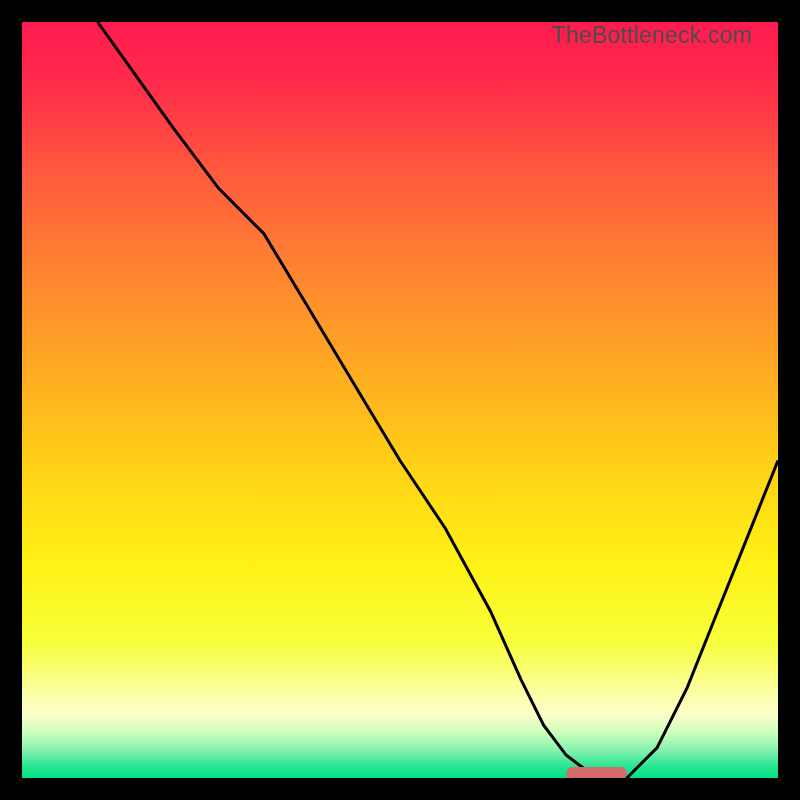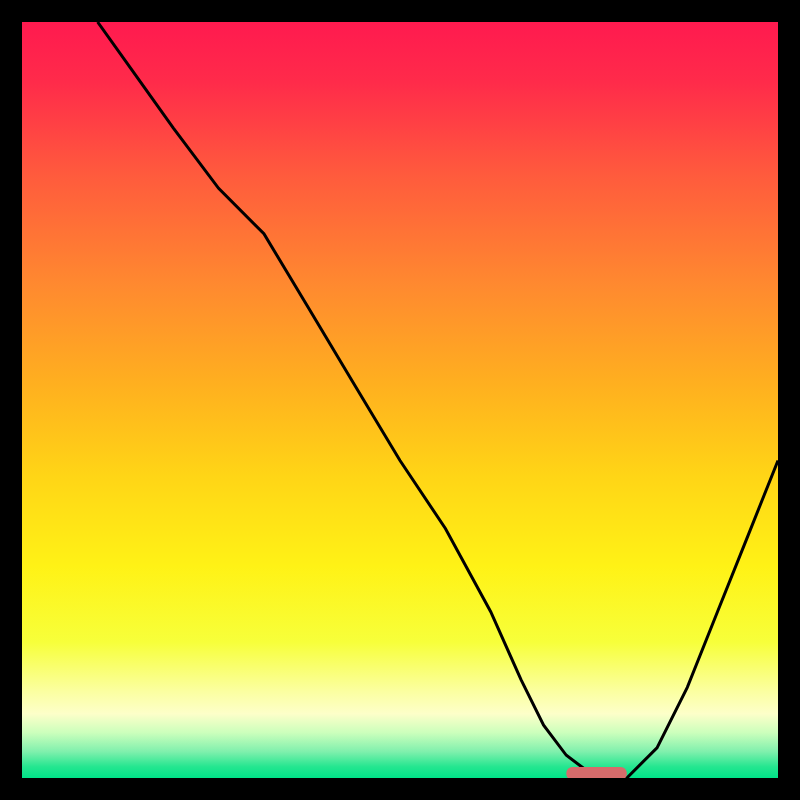--- a/index.html
+++ b/index.html
@@ -44,20 +44,21 @@
   .marker {
     fill: #d66b6b;
     stroke: none;
   }
 </style>
 </head>
 <body>
 
 <div class="frame">
 
+  <div class="watermark">TheBottleneck.com</div>
 
   <svg class="plot" viewBox="0 0 756 756" preserveAspectRatio="none">
     <defs>
       <linearGradient id="bg-grad" x1="0" y1="0" x2="0" y2="1">
           <stop offset="0%" stop-color="#ff1a4f"></stop>
           <stop offset="8%" stop-color="#ff2b4a"></stop>
           <stop offset="20%" stop-color="#ff5a3d"></stop>
           <stop offset="35%" stop-color="#ff8a2f"></stop>
           <stop offset="48%" stop-color="#ffb01f"></stop>
           <stop offset="60%" stop-color="#ffd516"></stop>

